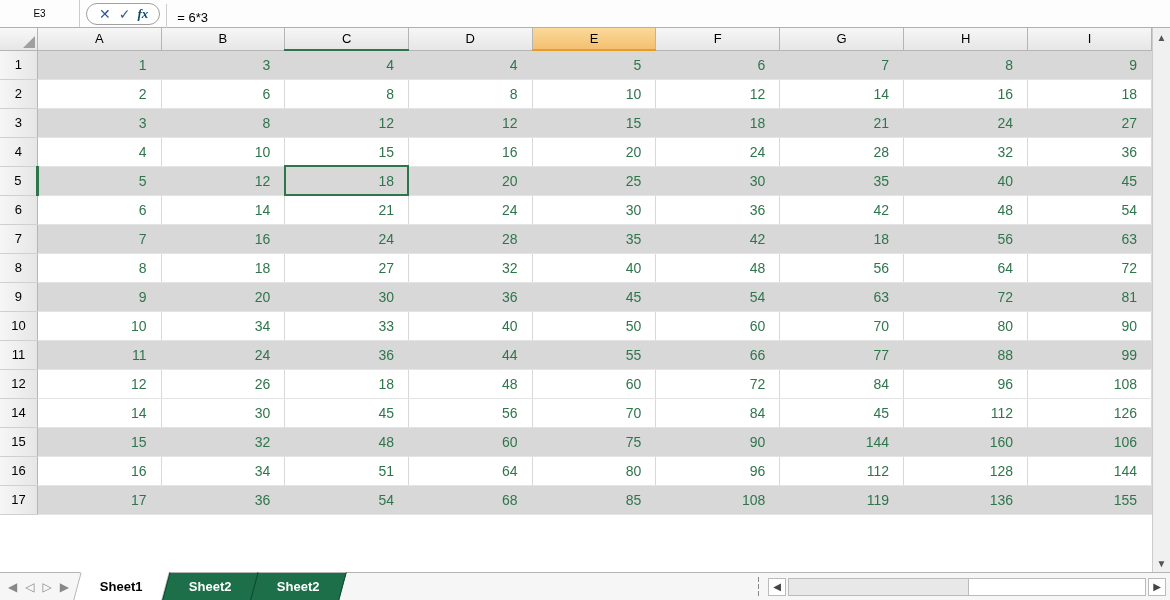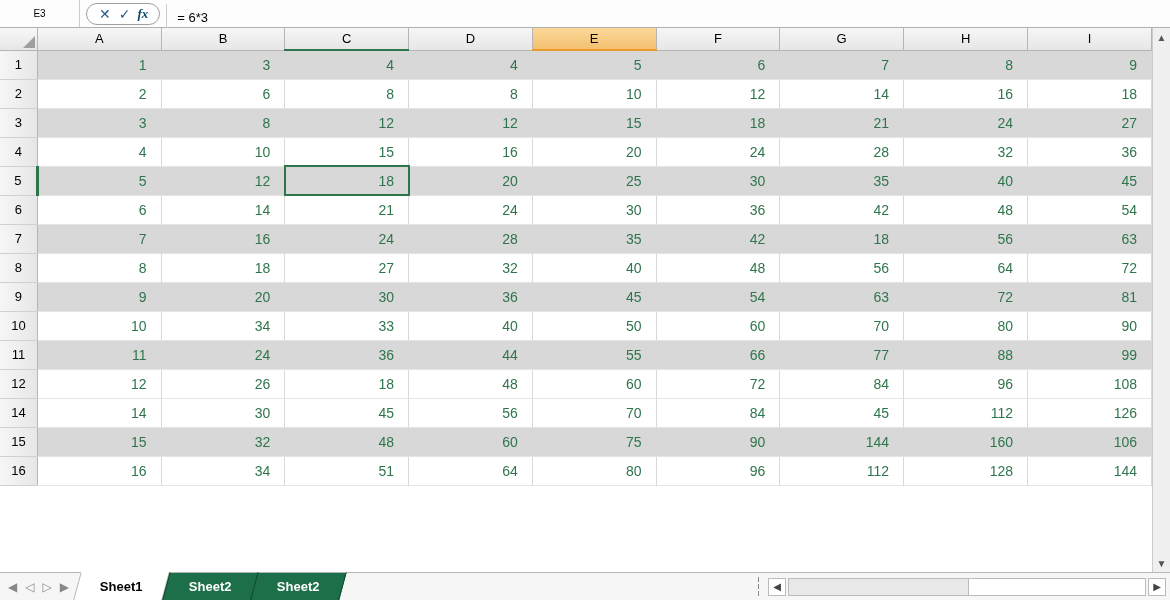--- a/index.html
+++ b/index.html
@@ -495,20 +495,32 @@
             <th class="row-header">16</th>
             <td class="cell">16</td>
             <td class="cell">34</td>
             <td class="cell">51</td>
             <td class="cell">64</td>
             <td class="cell">80</td>
             <td class="cell">96</td>
             <td class="cell">112</td>
             <td class="cell">128</td>
             <td class="cell">144</td>
+          </tr>
+          <tr class="odd">
+            <th class="row-header">17</th>
+            <td class="cell">17</td>
+            <td class="cell">36</td>
+            <td class="cell">54</td>
+            <td class="cell">68</td>
+            <td class="cell">85</td>
+            <td class="cell">108</td>
+            <td class="cell">119</td>
+            <td class="cell">136</td>
+            <td class="cell">155</td>
           </tr>
         </tbody>
     </table>
   </div>
   <div class="vscroll">
     <div class="vscroll-up">▲</div>
     <div class="vscroll-down">▼</div>
   </div>
 </div>
 

